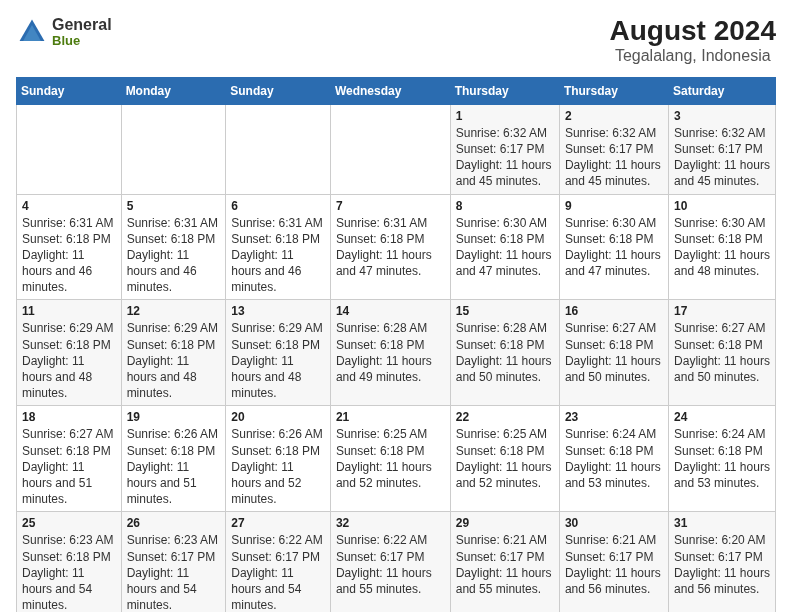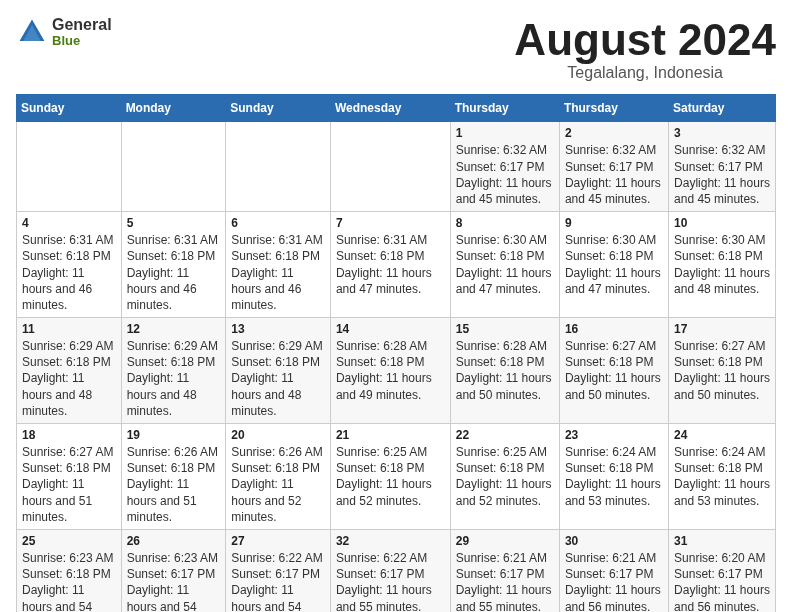--- a/index.html
+++ b/index.html
@@ -37,21 +37,21 @@
       color: #4d7c0f;
     }
     .logo-icon {
       width: 32px;
       height: 32px;
     }
     .title-block {
       text-align: right;
     }
     .month-year {
-      font-size: 44px;
+      font-size: 28px;
       font-weight: bold;
       color: #222;
       line-height: 1.1;
     }
     .location {
       font-size: 16px;
       color: #555;
       text-align: center;
     }
     table {

